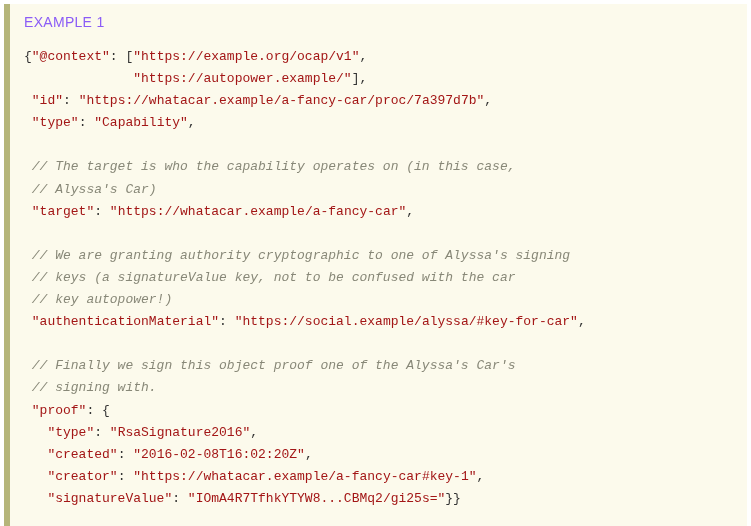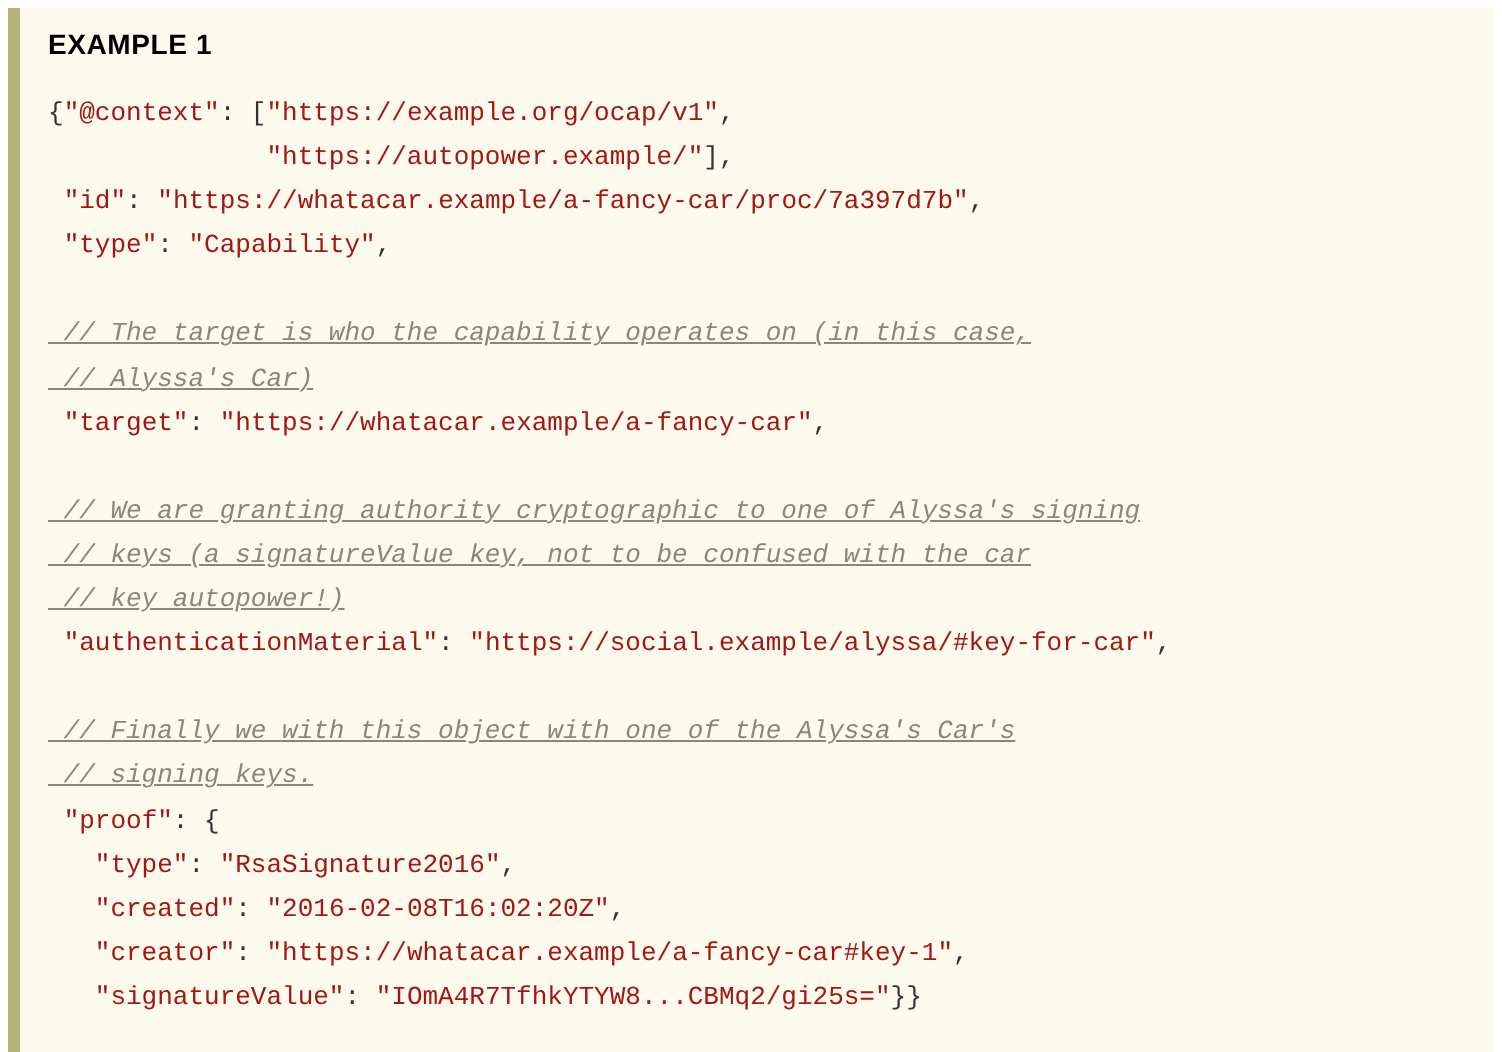--- a/index.html
+++ b/index.html
@@ -10,56 +10,56 @@
     width: 751px;
   }
   .example-box {
     border-left: 6px solid #b5b57a;
     background: #fcfaec;
     margin: 4px;
     padding: 0;
   }
   .example-header {
     padding: 10px 14px 6px 14px;
-    color: #000000;
+    color: #8b5cf6;
     font-size: 14px;
-    font-weight: 700;
+    font-weight: 400;
     letter-spacing: 0.3px;
   }
   .code-area {
     padding: 10px 14px 18px 14px;
     font-family: "Courier New", Courier, monospace;
     font-size: 13px;
     line-height: 1.7;
     white-space: pre;
     color: #333;
   }
   .p  { color: #333333; } 
   .k  { color: #a31616; } 
-  .c  { color: #888878; font-style: italic; text-decoration: underline; } 
+  .c  { color: #888878; font-style: italic; } 
 </style>
 </head>
 <body>
 
 <div class="example-box">
   <div class="example-header">EXAMPLE 1</div>
   <div class="code-area"><span class="p">{</span><span class="k">"@context"</span><span class="p">: [</span><span class="k">"https://example.org/ocap/v1"</span><span class="p">,</span>
 <span class="p">              </span><span class="k">"https://autopower.example/"</span><span class="p">],</span>
 <span class="p"> </span><span class="k">"id"</span><span class="p">: </span><span class="k">"https://whatacar.example/a-fancy-car/proc/7a397d7b"</span><span class="p">,</span>
 <span class="p"> </span><span class="k">"type"</span><span class="p">: </span><span class="k">"Capability"</span><span class="p">,</span>
 
 <span class="c"> // The target is who the capability operates on (in this case,</span>
 <span class="c"> // Alyssa's Car)</span>
 <span class="p"> </span><span class="k">"target"</span><span class="p">: </span><span class="k">"https://whatacar.example/a-fancy-car"</span><span class="p">,</span>
 
 <span class="c"> // We are granting authority cryptographic to one of Alyssa's signing</span>
 <span class="c"> // keys (a signatureValue key, not to be confused with the car</span>
 <span class="c"> // key autopower!)</span>
 <span class="p"> </span><span class="k">"authenticationMaterial"</span><span class="p">: </span><span class="k">"https://social.example/alyssa/#key-for-car"</span><span class="p">,</span>
 
-<span class="c"> // Finally we with this object with one of the Alyssa's Car's</span>
-<span class="c"> // signing keys.</span>
+<span class="c"> // Finally we sign this object proof one of the Alyssa's Car's</span>
+<span class="c"> // signing with.</span>
 <span class="p"> </span><span class="k">"proof"</span><span class="p">: {</span>
 <span class="p">   </span><span class="k">"type"</span><span class="p">: </span><span class="k">"RsaSignature2016"</span><span class="p">,</span>
 <span class="p">   </span><span class="k">"created"</span><span class="p">: </span><span class="k">"2016-02-08T16:02:20Z"</span><span class="p">,</span>
 <span class="p">   </span><span class="k">"creator"</span><span class="p">: </span><span class="k">"https://whatacar.example/a-fancy-car#key-1"</span><span class="p">,</span>
 <span class="p">   </span><span class="k">"signatureValue"</span><span class="p">: </span><span class="k">"IOmA4R7TfhkYTYW8...CBMq2/gi25s="</span><span class="p">}}</span></div>
 </div>
 
 </body></html>

